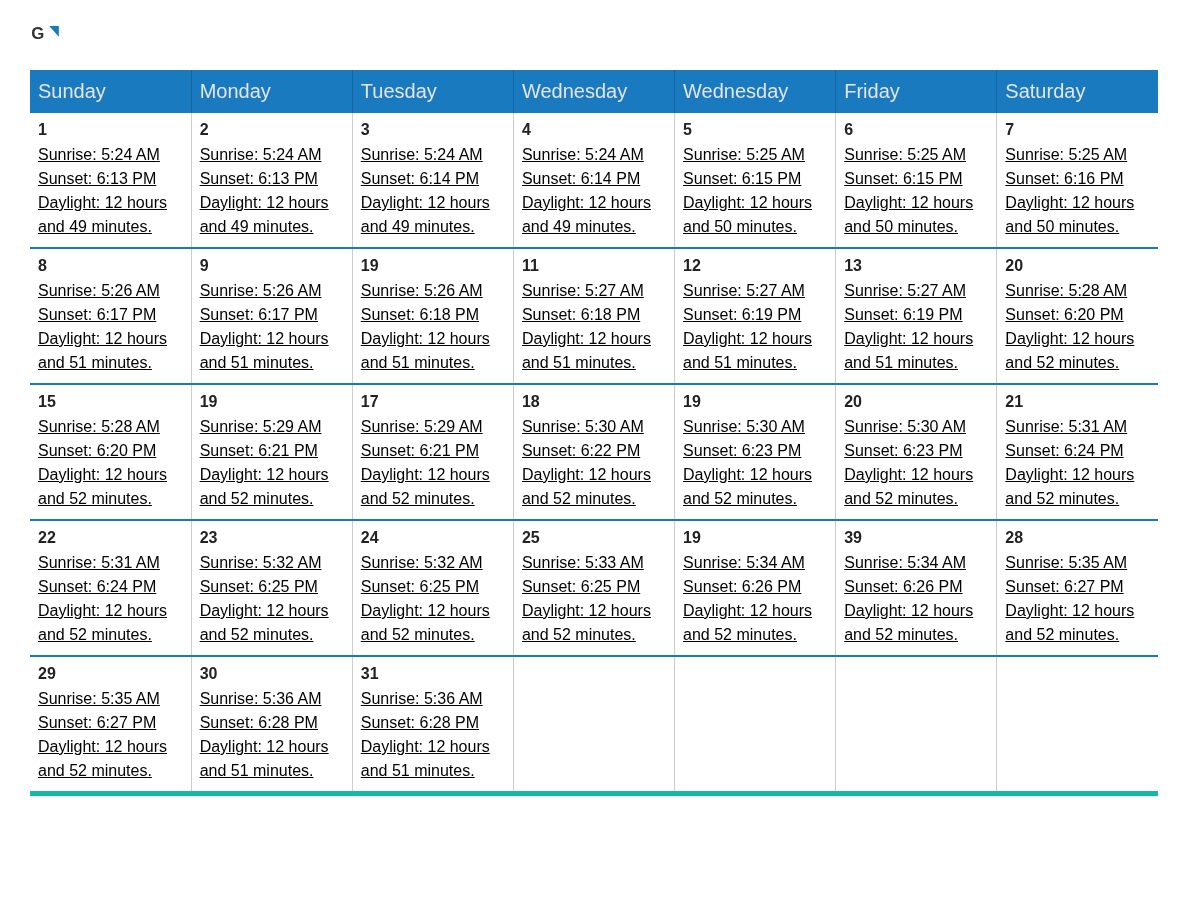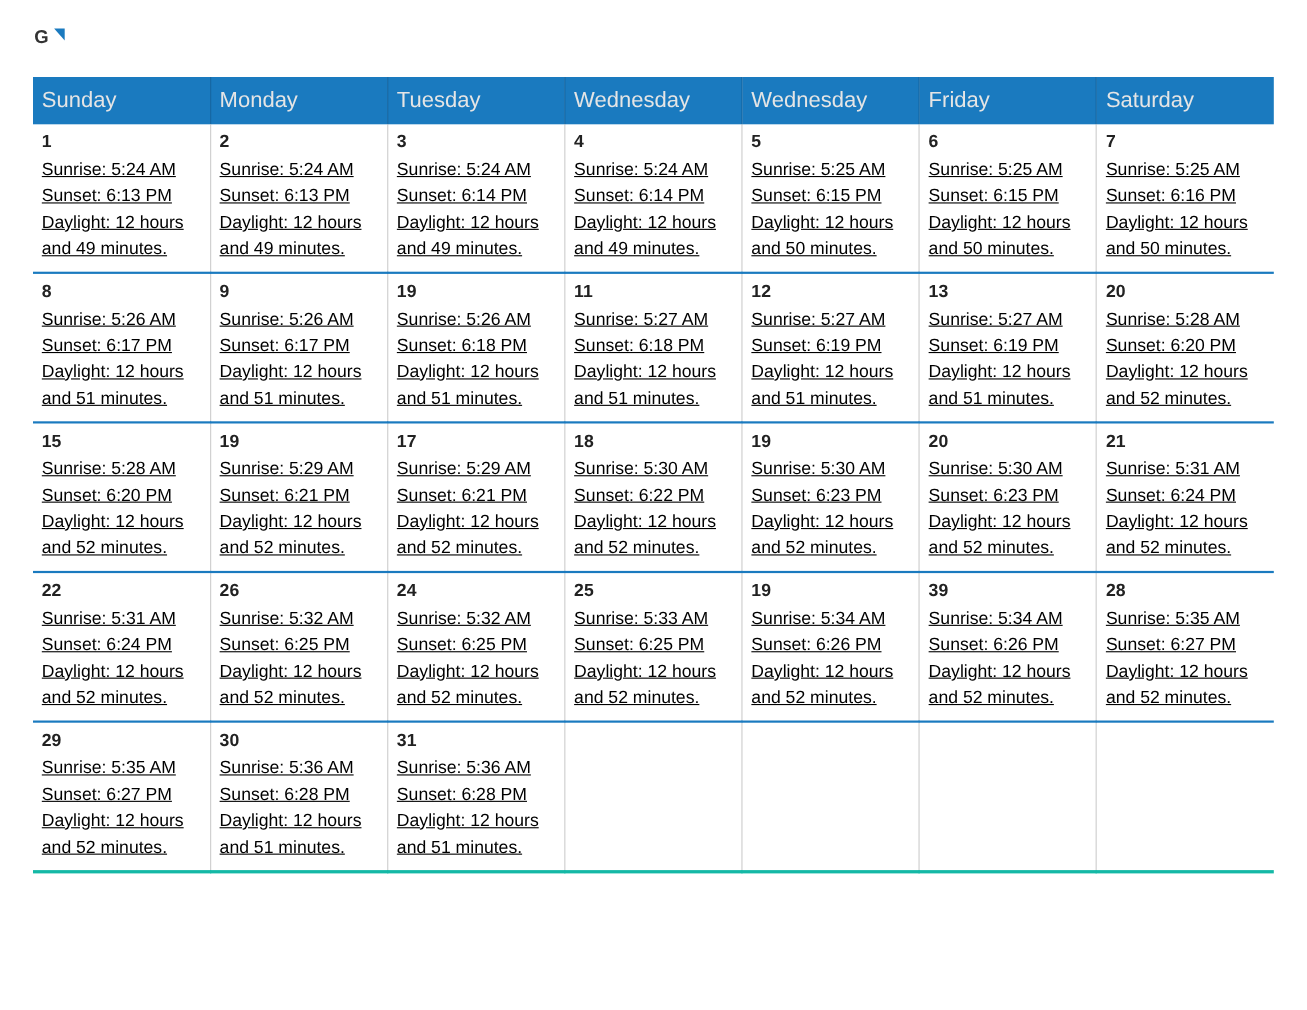--- a/index.html
+++ b/index.html
@@ -81,21 +81,21 @@
     .day-info {
       font-size: 16px;
       line-height: 1.5;
       color: #000000;
       text-decoration: underline;
     }
     .empty-cell {
       background: #fff;
     }
     tbody tr:last-child {
-      border-bottom: 3px solid #14b8a6;
+      border-bottom: 5px solid #14b8a6;
     }
   </style>
 </head>
 <body>
 
 <div class="header">
   <div class="logo">
     <svg class="logo-icon" viewBox="0 0 50 50" width="50" height="50">
       <text x="2" y="32" font-size="28" font-weight="bold" fill="#333" font-family="Arial">G</text>
       <polygon points="32,10 48,10 48,28" fill="#1a7abf"></polygon>
@@ -213,21 +213,21 @@
           <div class="day-number">21</div>
 <div class="day-info">Sunrise: 5:31 AM<br>Sunset: 6:24 PM<br>Daylight: 12 hours and 52 minutes.</div>
         </td>
       </tr>
       <tr>
         <td>
           <div class="day-number">22</div>
 <div class="day-info">Sunrise: 5:31 AM<br>Sunset: 6:24 PM<br>Daylight: 12 hours and 52 minutes.</div>
         </td>
         <td>
-          <div class="day-number">26</div>
+          <div class="day-number">23</div>
 <div class="day-info">Sunrise: 5:32 AM<br>Sunset: 6:25 PM<br>Daylight: 12 hours and 52 minutes.</div>
         </td>
         <td>
           <div class="day-number">24</div>
 <div class="day-info">Sunrise: 5:32 AM<br>Sunset: 6:25 PM<br>Daylight: 12 hours and 52 minutes.</div>
         </td>
         <td>
           <div class="day-number">25</div>
 <div class="day-info">Sunrise: 5:33 AM<br>Sunset: 6:25 PM<br>Daylight: 12 hours and 52 minutes.</div>
         </td>

